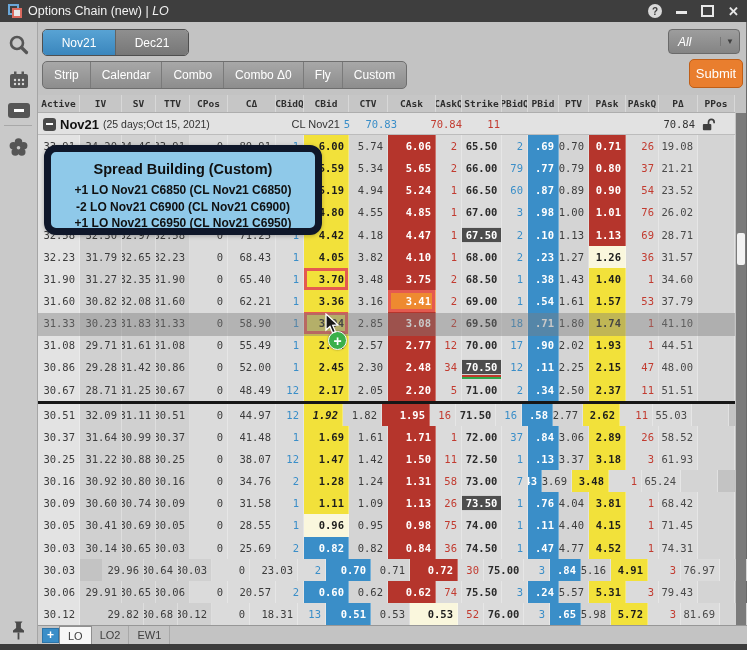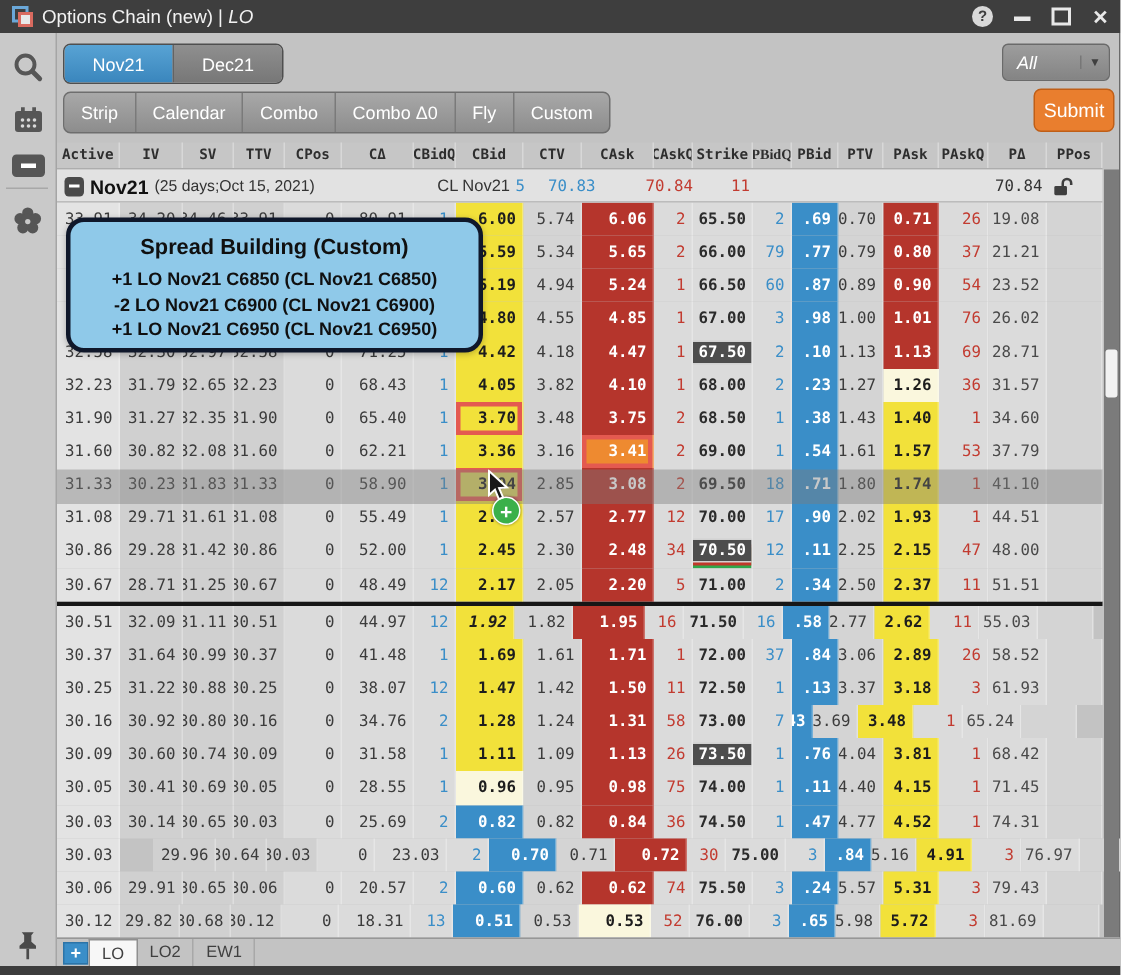--- a/index.html
+++ b/index.html
@@ -81,21 +81,21 @@
   .cell.sel{box-shadow:inset 0 0 0 3px #e45a50;position:relative;z-index:6;}
   .trow.dim .cell.sel{background:#dcd45c;}
   .pill{padding:1px 4px;background:#4d4d4d;color:#fff;box-shadow:0 0 0 1px #d2d2d2;}
   .pill.marker{box-shadow:0 0 0 1px #d2d2d2,0 3px 0 #c0392b,0 5px 0 #2fa84c;}
   .dim-overlay{position:absolute;left:38px;top:313px;width:697px;height:23px;background:rgba(125,125,125,0.42);
                z-index:5;pointer-events:none;}
   
   .scroll-track{position:absolute;left:736px;top:113px;width:10px;height:512px;background:#7b7b7b;z-index:2;}
   .scroll-thumb{position:absolute;left:1px;top:120px;width:8px;height:32px;background:#f2f2f2;border-radius:2px;}
   
-  .tooltip{position:absolute;left:44px;top:145px;width:278px;height:90px;background:#8fc9e9;border:3px solid #0f172a;
+  .tooltip{position:absolute;left:44px;top:145px;width:278px;height:90px;background:#8fc9e9;border:7px solid #0f172a;
            border-radius:12px;z-index:10;box-shadow:0 1px 4px rgba(0,0,0,0.25);text-align:center;
            box-sizing:border-box;padding-top:9px;}
   .tooltip .ttl{font-size:14.5px;font-weight:bold;color:#101010;}
   .tooltip .legs{margin-top:5px;}
   .tooltip .leg{font-size:12px;font-weight:bold;color:#101010;line-height:16.5px;white-space:nowrap;}
   
   .cursor{position:absolute;left:325px;top:313px;z-index:20;}
   .plus-badge{position:absolute;left:328px;top:331px;width:19px;height:19px;border-radius:50%;background:#3bb04a;
               border:1.5px solid #fff;box-shadow:0 0 2px rgba(0,0,0,0.45);color:#fff;font-weight:bold;font-size:14px;
               display:flex;align-items:center;justify-content:center;box-sizing:border-box;z-index:19;line-height:1;}
@@ -208,21 +208,21 @@
       <div class="hcell" style="width: 34px;">SV</div>
       <div class="hcell" style="width: 34px;">TTV</div>
       <div class="hcell" style="width: 38px;">CPos</div>
       <div class="hcell" style="width: 48px;">CΔ</div>
       <div class="hcell" style="width: 28px;">CBidQ</div>
       <div class="hcell" style="width: 45px;">CBid</div>
       <div class="hcell" style="width: 39px;">CTV</div>
       <div class="hcell" style="width: 48px;">CAsk</div>
       <div class="hcell" style="width: 26px;">CAskQ</div>
       <div class="hcell" style="width: 40px;">Strike</div>
-      <div class="hcell" style="width: 26px; font-family: Liberation Serif, serif;">PBidQ</div>
+      <div class="hcell" style="width: 26px;">PBidQ</div>
       <div class="hcell" style="width: 31px;">PBid</div>
       <div class="hcell" style="width: 30px;">PTV</div>
       <div class="hcell" style="width: 37px;">PAsk</div>
       <div class="hcell" style="width: 33px;">PAskQ</div>
       <div class="hcell" style="width: 39px;">PΔ</div>
       <div class="hcell" style="width: 37px;">PPos</div>
     </div>
 
   <div class="group-row">
     <span class="grp-left">
@@ -689,21 +689,21 @@
         <div class="cell col-pbidq" style="width: 26px;">3</div>
         <div class="cell col-pbid blue" style="width: 31px;">.24</div>
         <div class="cell col-ptv" style="width: 30px;">5.57</div>
         <div class="cell col-pask yellow" style="width: 37px;">5.31</div>
         <div class="cell col-paskq" style="width: 33px;">3</div>
         <div class="cell col-pdelta" style="width: 39px;">79.43</div>
         <div class="cell col-ppos" style="width: 37px;"></div>
       </div>
       <div class="trow">
         <div class="cell col-active" style="width: 42px;">30.12</div>
-        <div class="cell col-iv" style="width: 40px;">29.82</div>
+        <div class="cell col-iv" style="width: 64px;">29.82</div>
         <div class="cell col-sv" style="width: 34px;">30.68</div>
         <div class="cell col-ttv" style="width: 34px;">30.12</div>
         <div class="cell col-cpos" style="width: 38px;">0</div>
         <div class="cell col-cdelta" style="width: 48px;">18.31</div>
         <div class="cell col-cbidq" style="width: 28px;">13</div>
         <div class="cell col-cbid blue" style="width: 45px;">0.51</div>
         <div class="cell col-ctv" style="width: 39px;">0.53</div>
         <div class="cell col-cask pale" style="width: 48px;">0.53</div>
         <div class="cell col-caskq" style="width: 26px;">52</div>
         <div class="cell col-strike" style="width: 40px;">76.00</div>

